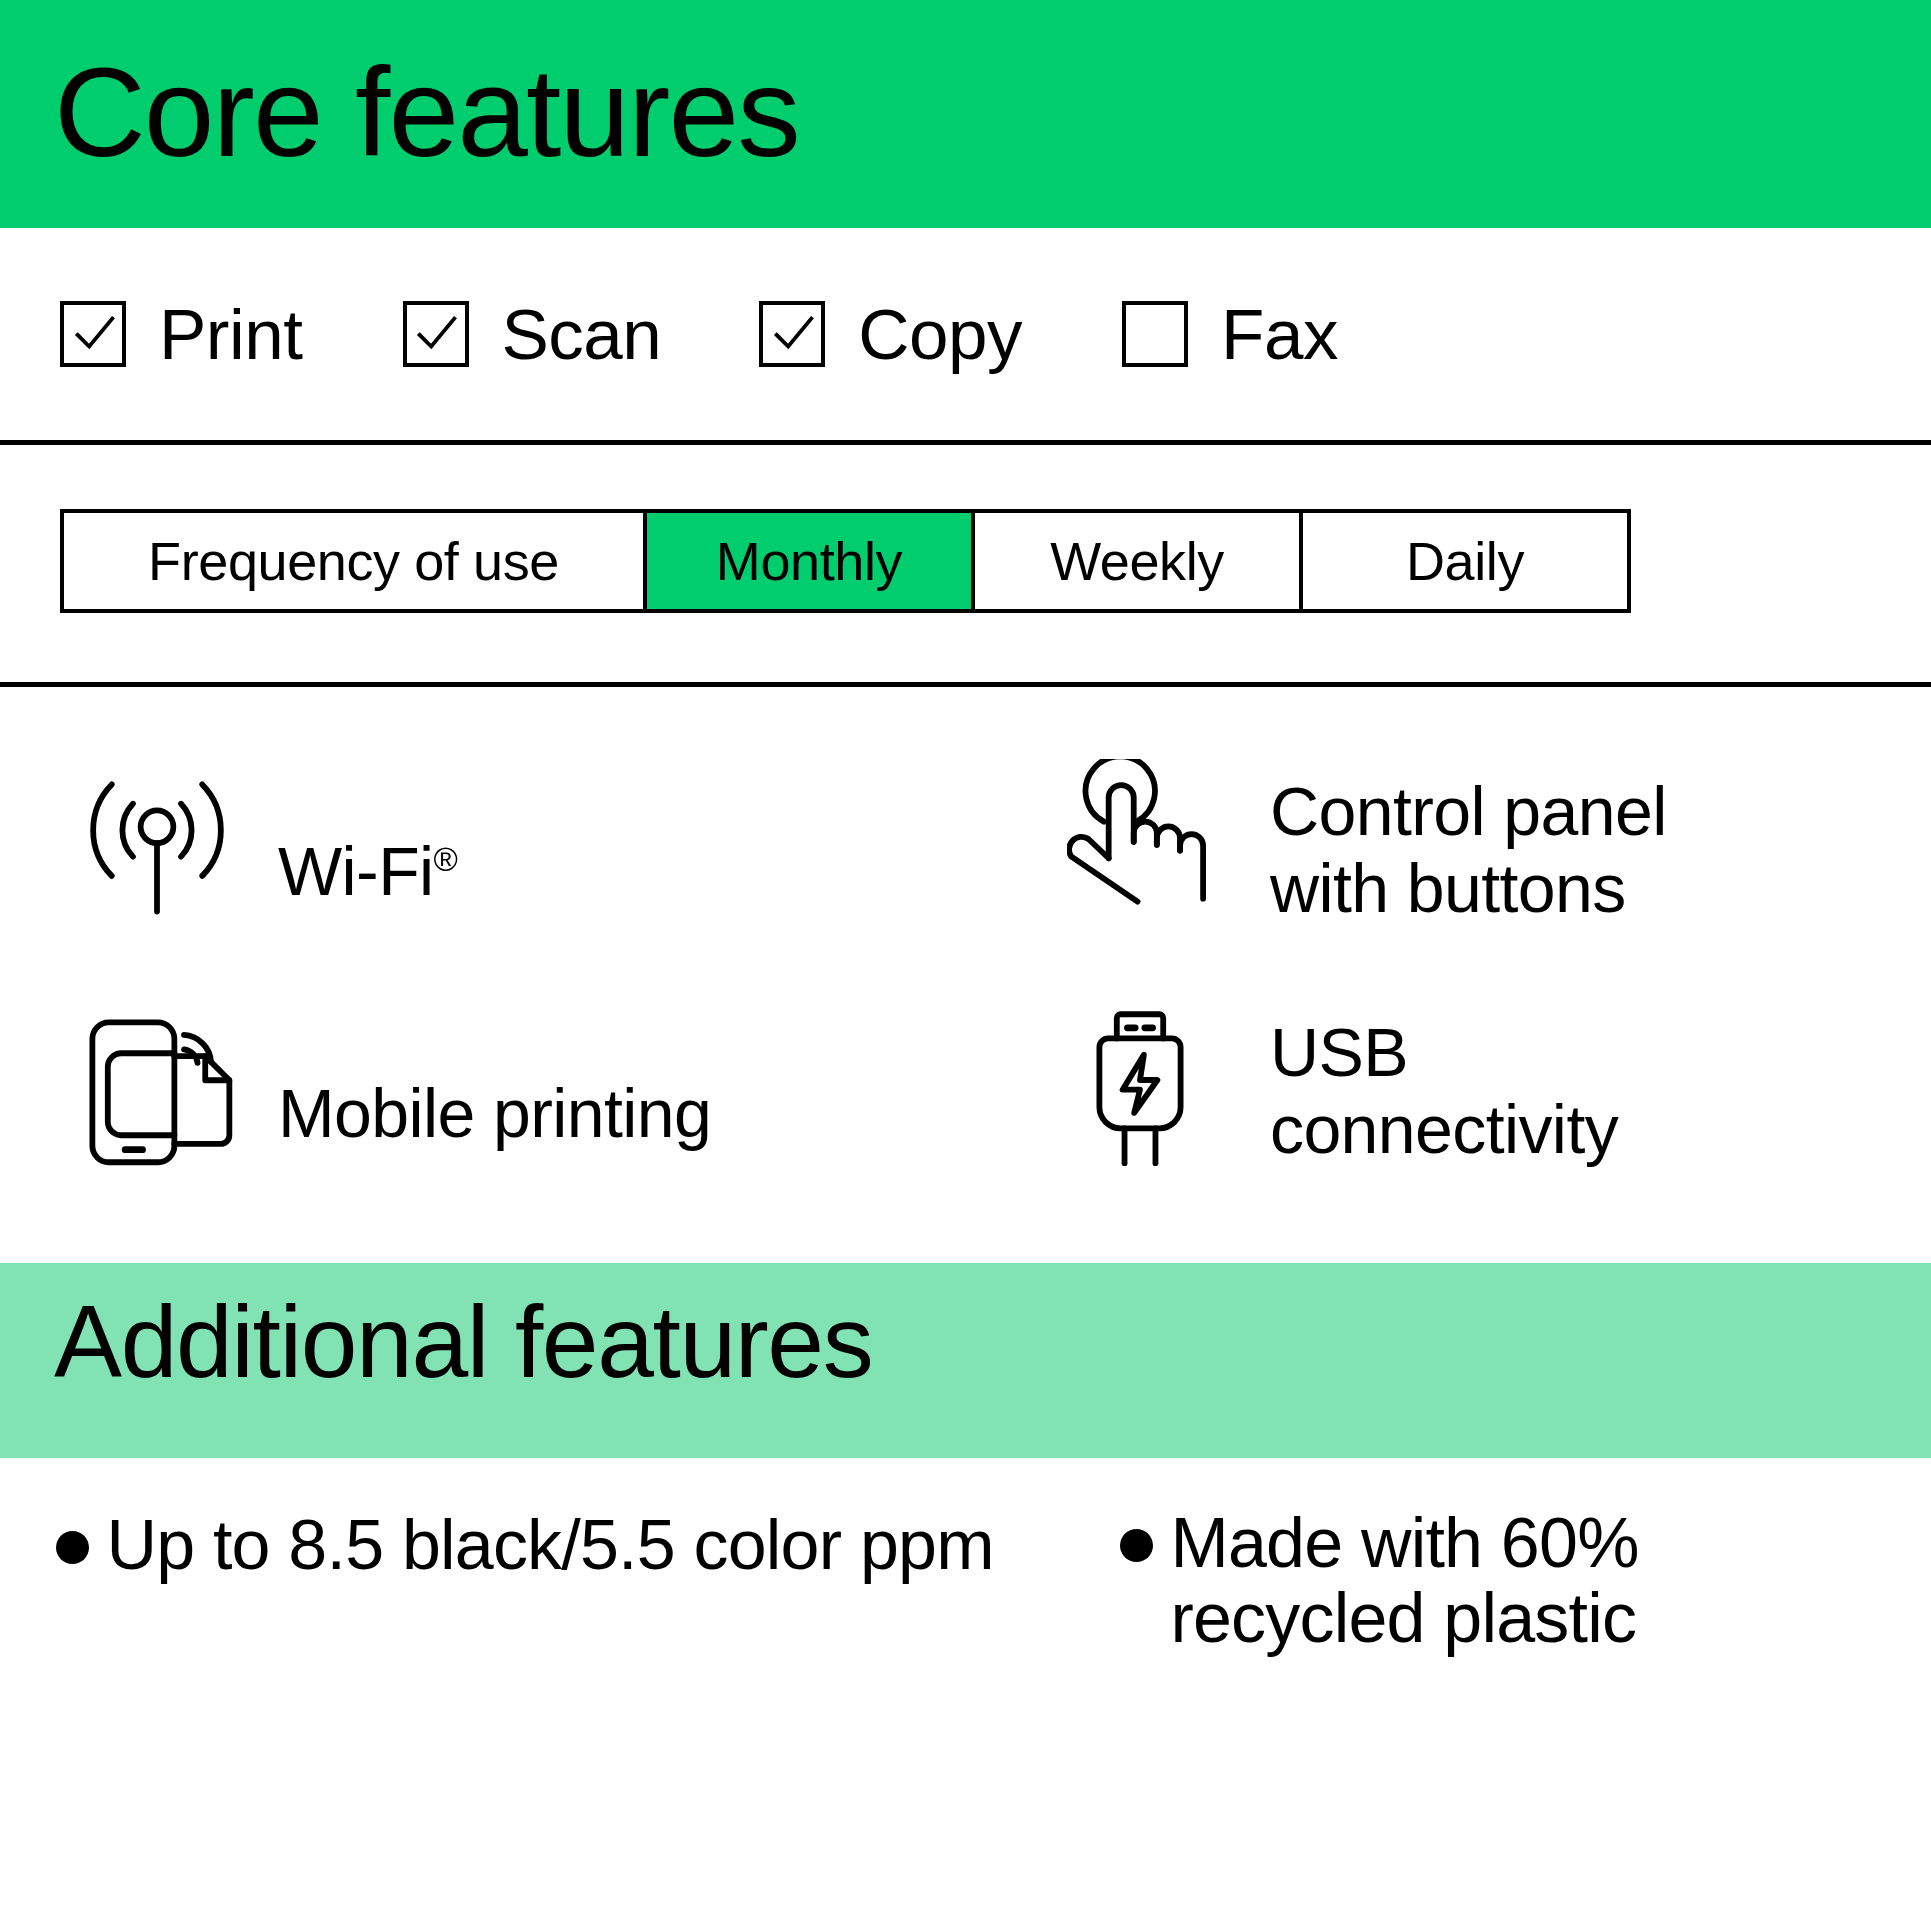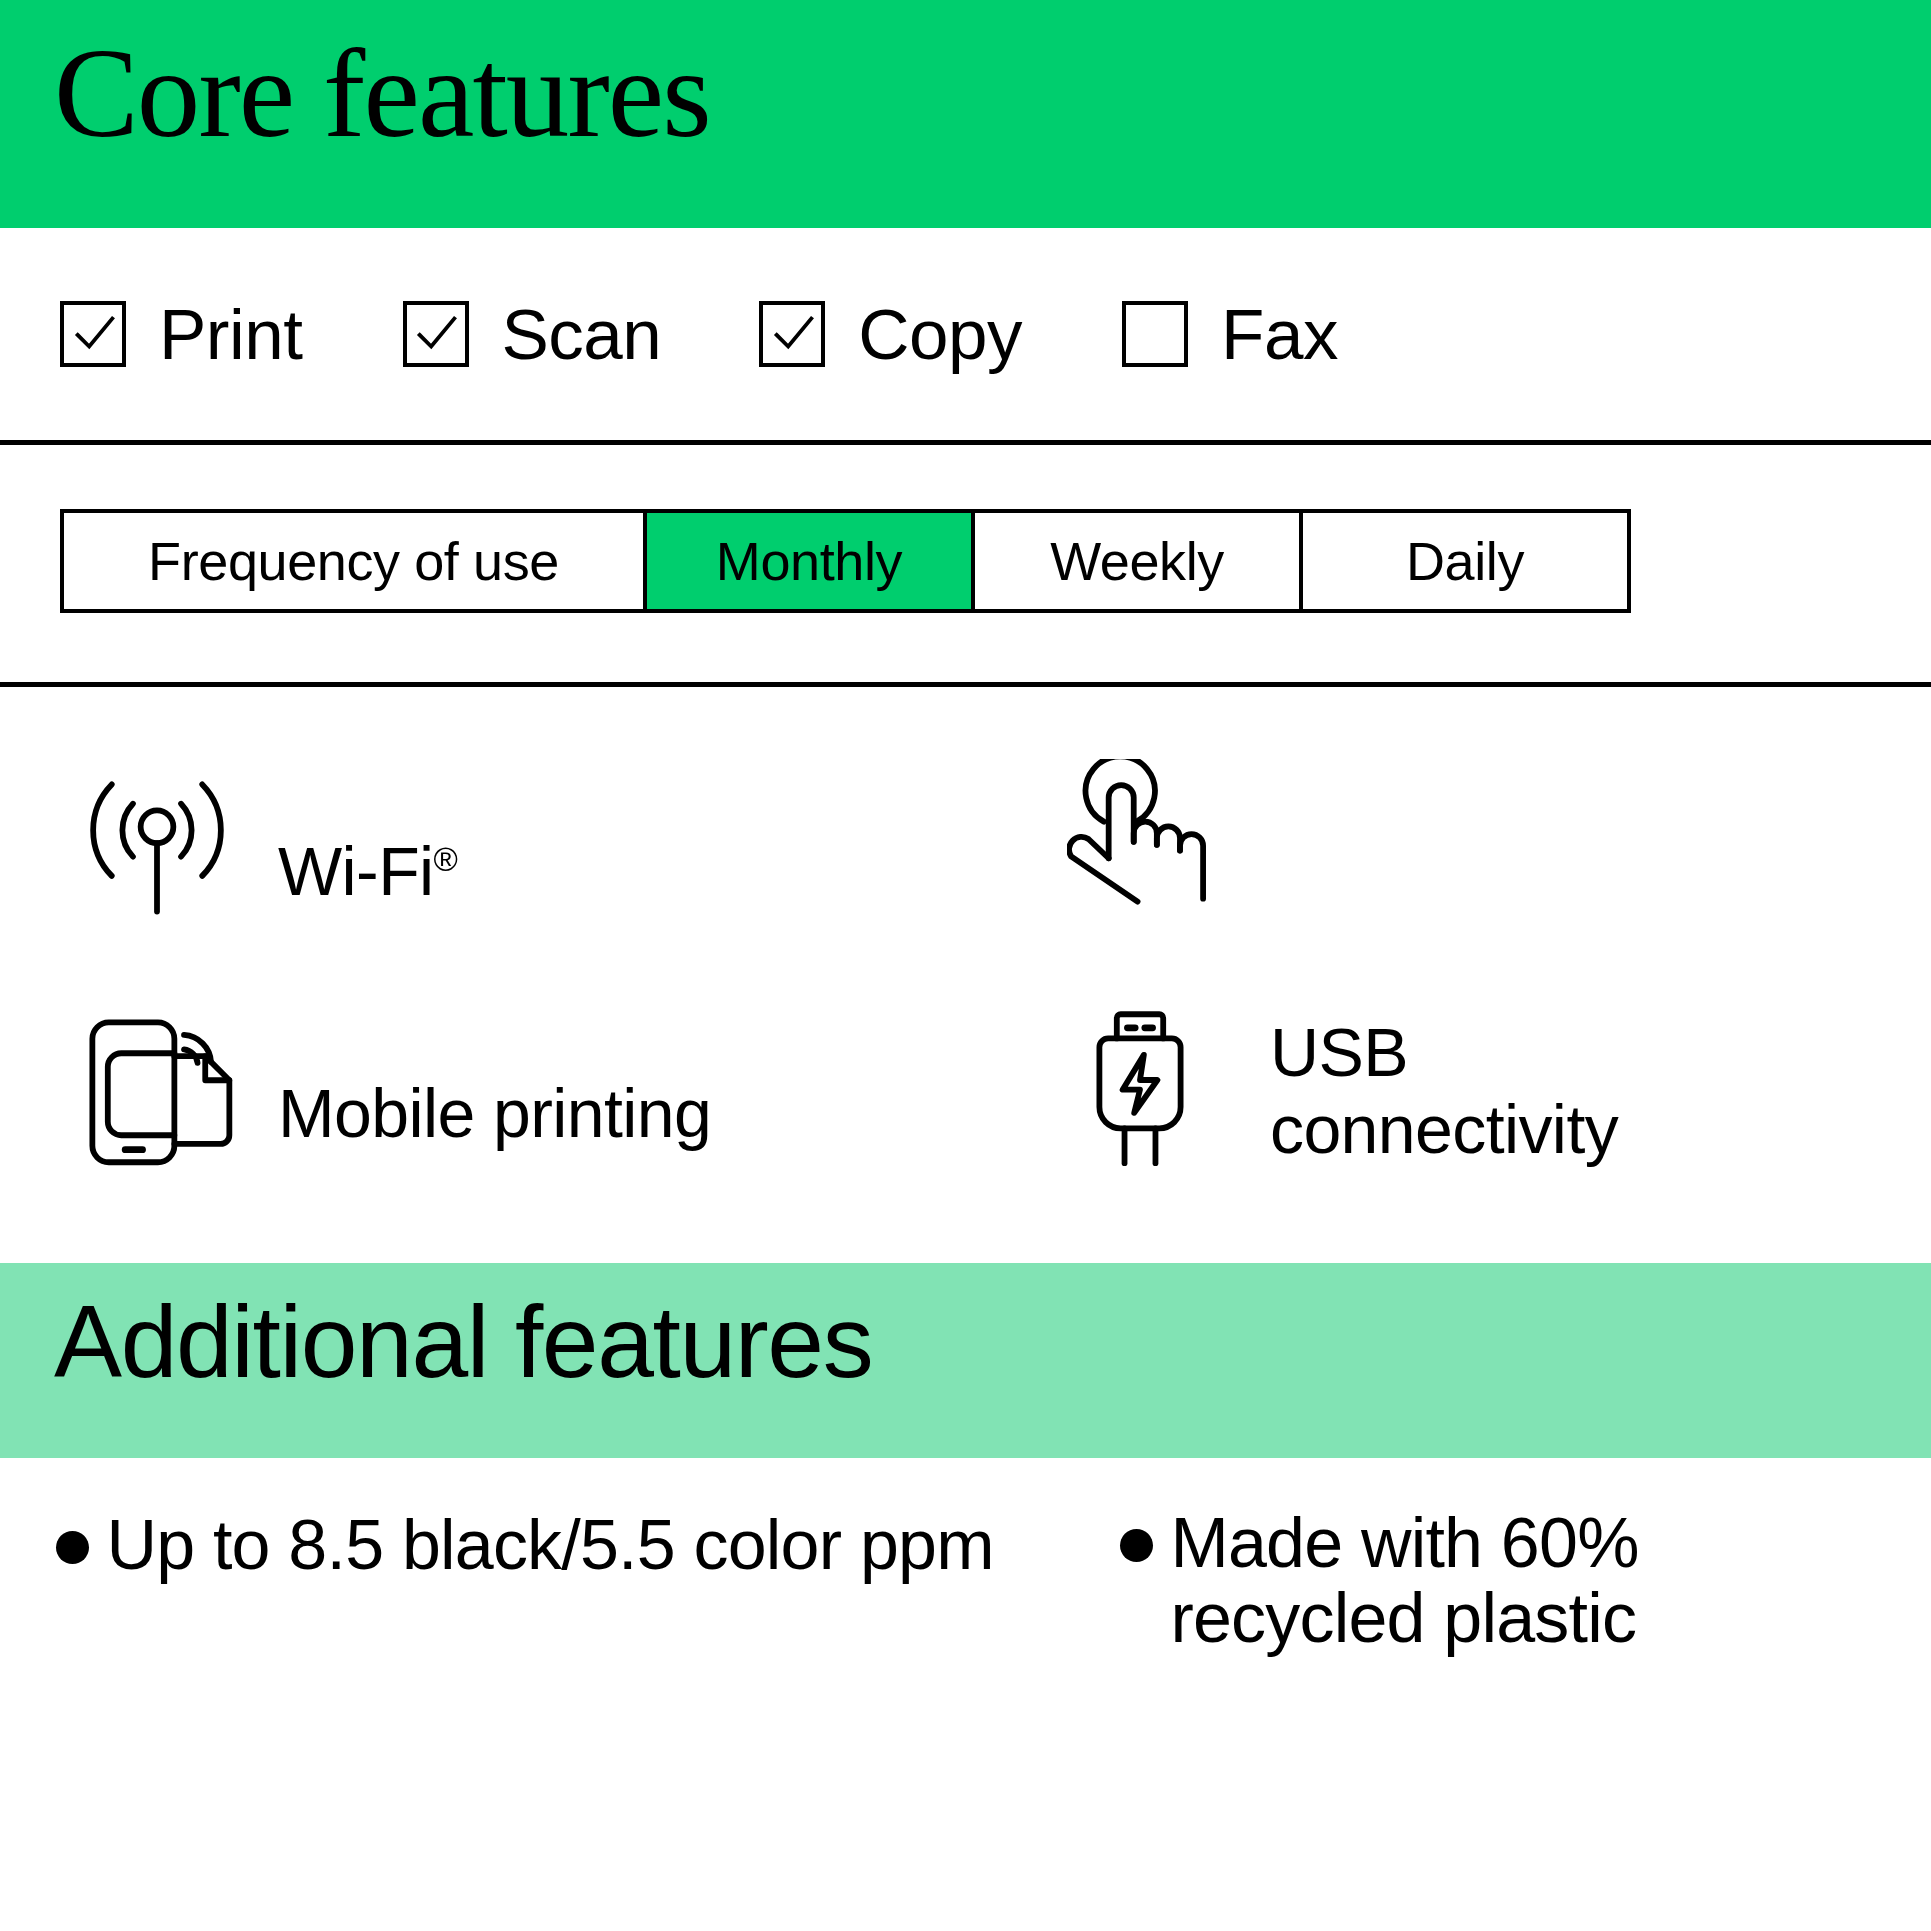--- a/index.html
+++ b/index.html
@@ -27,28 +27,27 @@
     left: 0;
     top: 0;
     width: 1931px;
     height: 228px;
     background: #00ce6e;
     box-sizing: border-box;
   }
   .core-header-title {
     position: absolute;
     left: 54px;
-    top: 21px;
+    top: 40px;
     font-size: 127px;
     line-height: 145px;
     font-weight: 400;
     letter-spacing: -1.9px;
     color: #000000;
     white-space: nowrap;
-    font-family: Liberation Serif, serif;
   }
 
   
   .checkbox-row {
     position: absolute;
     left: 0;
     top: 228px;
     width: 1931px;
     height: 212px;
     display: flex;
@@ -296,20 +295,22 @@
       <span class="feature-icon">
         <svg viewBox="0 0 150 165" width="145" height="159" fill="none" stroke="#000" stroke-width="6" stroke-linejoin="round" stroke-linecap="round">
           <path d="M38 65 A36 36 0 1 1 72 65"></path>
           <path d="M43 103 L43 40 a13 13 0 0 1 26 0 L69 86"></path>
           <path d="M69 86 L69 77 a12 12 0 0 1 24 0 L93 89"></path>
           <path d="M93 89 L93 82 a12 12 0 0 1 24 0 L117 95"></path>
           <path d="M117 95 L117 90 a12 12 0 0 1 24 0 L141 145"></path>
           <path d="M43 103 L22 83 a13 13 0 0 0 -18 18 L73 148"></path>
         </svg>
       </span>
+      <span class="feature-text">Control panel
+with buttons</span>
     </div>
 
     <div class="feature-cell fc-mobile">
       <span class="feature-icon">
         <svg viewBox="0 0 170 175" width="164" height="169" fill="none" stroke="#000" stroke-width="6" stroke-linejoin="round" stroke-linecap="round">
           <path d="M103 55 L135 55 L160 80 L160 137 a9 9 0 0 1 -9 9 L103 146"></path>
           <path d="M135 55 L135 80 L160 80"></path>
           <path d="M113 33 a30 30 0 0 1 28 28"></path>
           <path d="M113 48 a16 16 0 0 1 14 14"></path>
           <rect x="18" y="20" width="85" height="145" rx="17"></rect>

